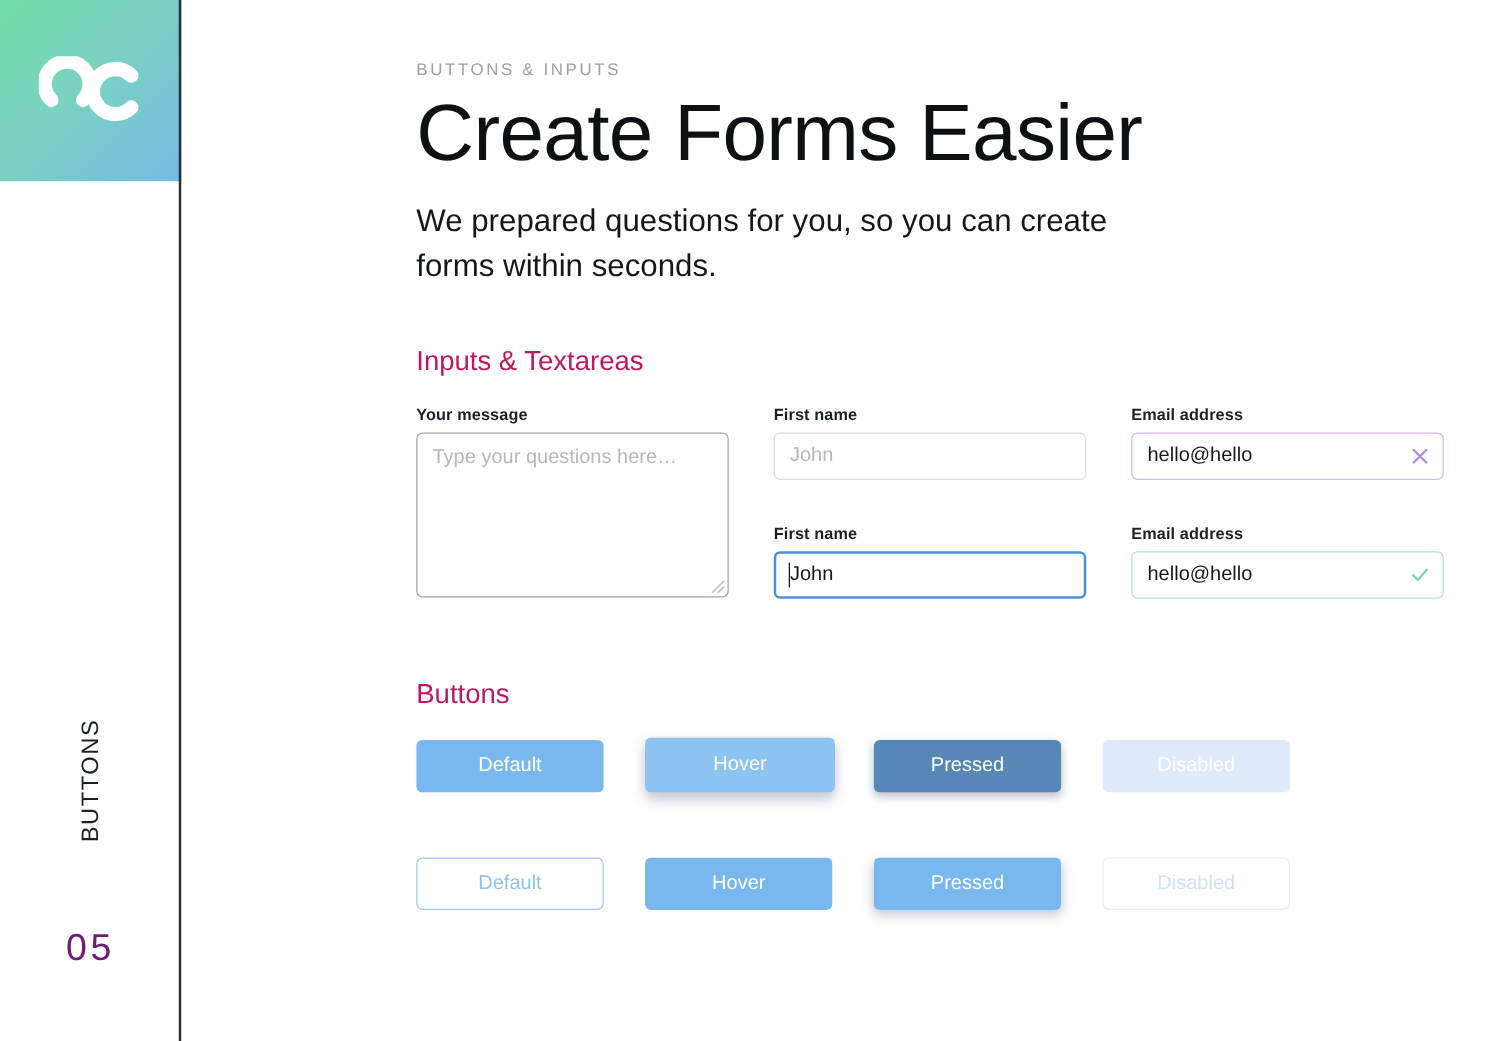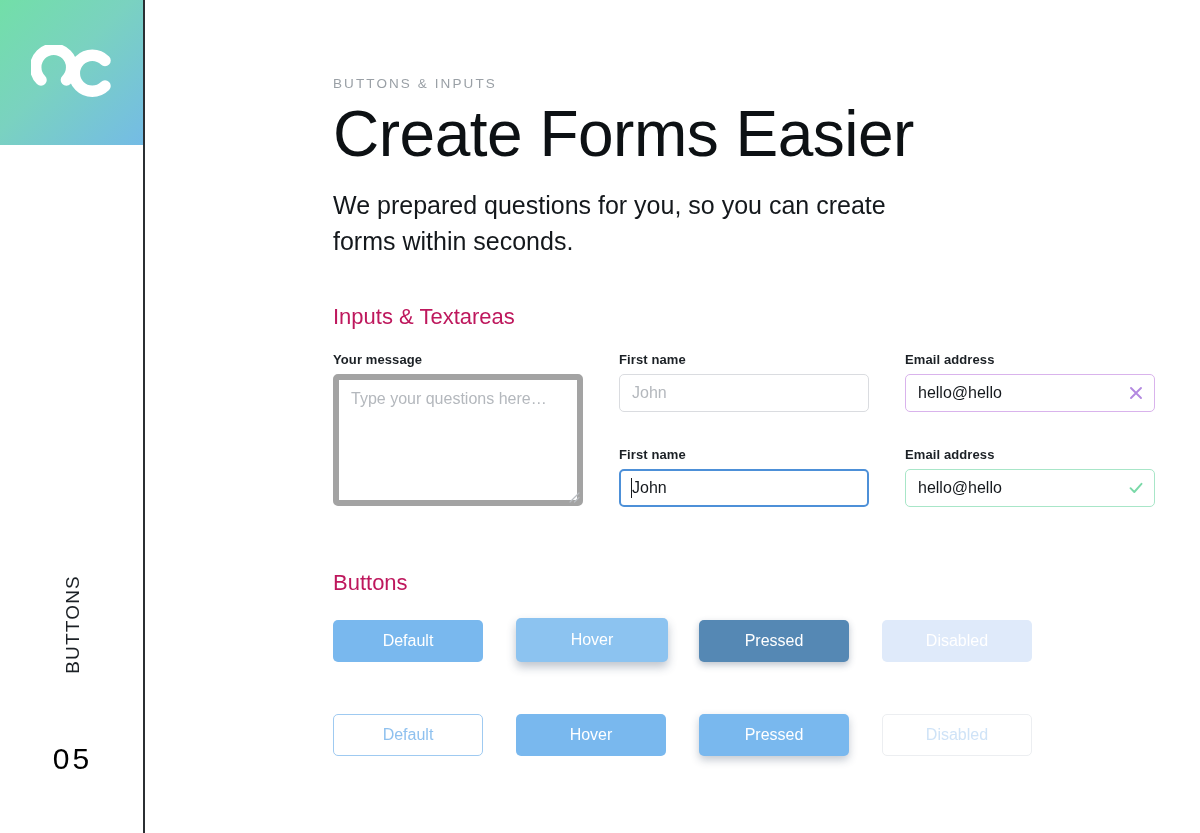--- a/index.html
+++ b/index.html
@@ -74,32 +74,32 @@
     font-family: "Liberation Sans", sans-serif;
   }
   .rail-page-number {
     position: absolute;
     left: 0;
     top: 742px;
     width: 145px;
     text-align: center;
     font-size: 30px;
     letter-spacing: 3px;
-    color: #000000;
+    color: #701a75;
   }
 
   
   .content {
     position: absolute;
     left: 333px;
     top: 0;
     width: 840px;
   }
   .eyebrow {
-    margin-top: 76px;
+    margin-top: 48px;
     font-size: 13.5px;
     letter-spacing: 2.1px;
     color: #9aa0a6;
     font-weight: normal;
   }
   .headline {
     margin: 10px 0 0 0;
     font-size: 64px;
     line-height: 1.05;
     font-weight: normal;
@@ -186,21 +186,21 @@
     height: 20px;
     background: #14181c;
   }
 
   .textarea-field {
     box-sizing: border-box;
     width: 250px;
     height: 132px;
     padding: 10px 12px;
     border-radius: 5px;
-    border: 6px solid #a3a3a3;
+    border: 1px solid #a3a3a3;
     background: #ffffff;
     font-family: "Liberation Sans", sans-serif;
     font-size: 16px;
     color: #14181c;
     outline: none;
     resize: none;
     display: block;
   }
   .textarea-field::placeholder { color: #b4b8bd; }
   .textarea-wrap { position: relative; }

